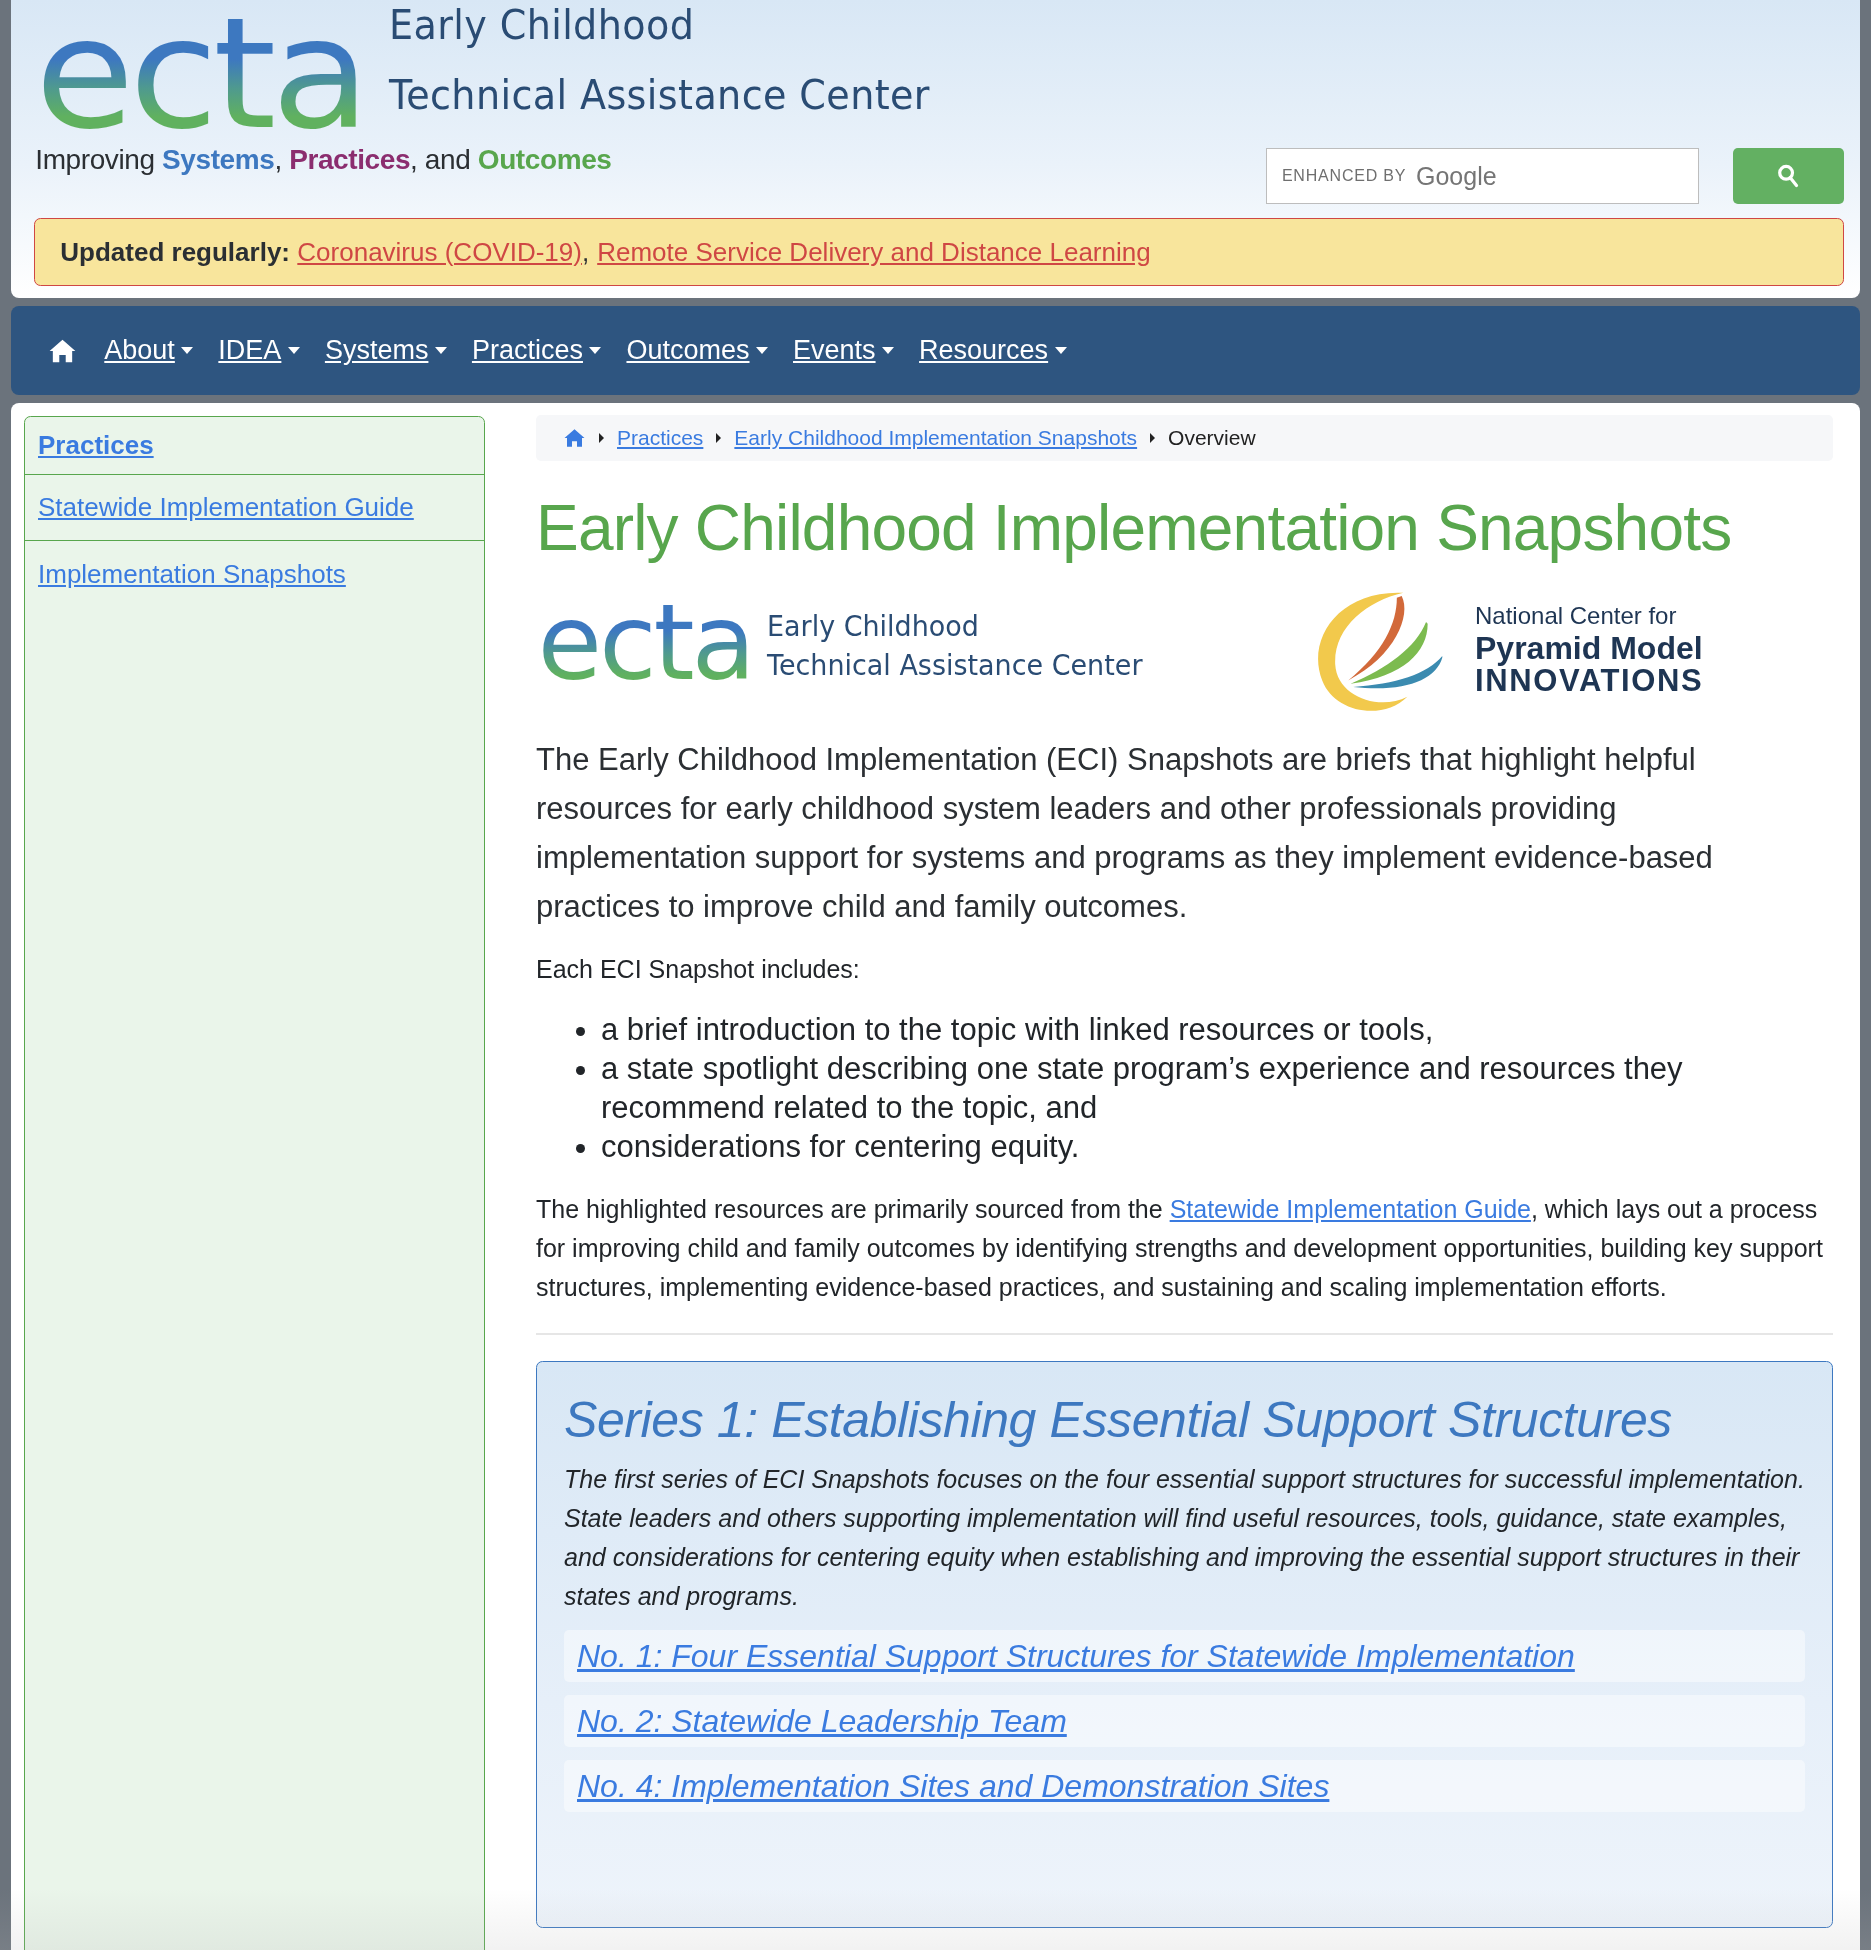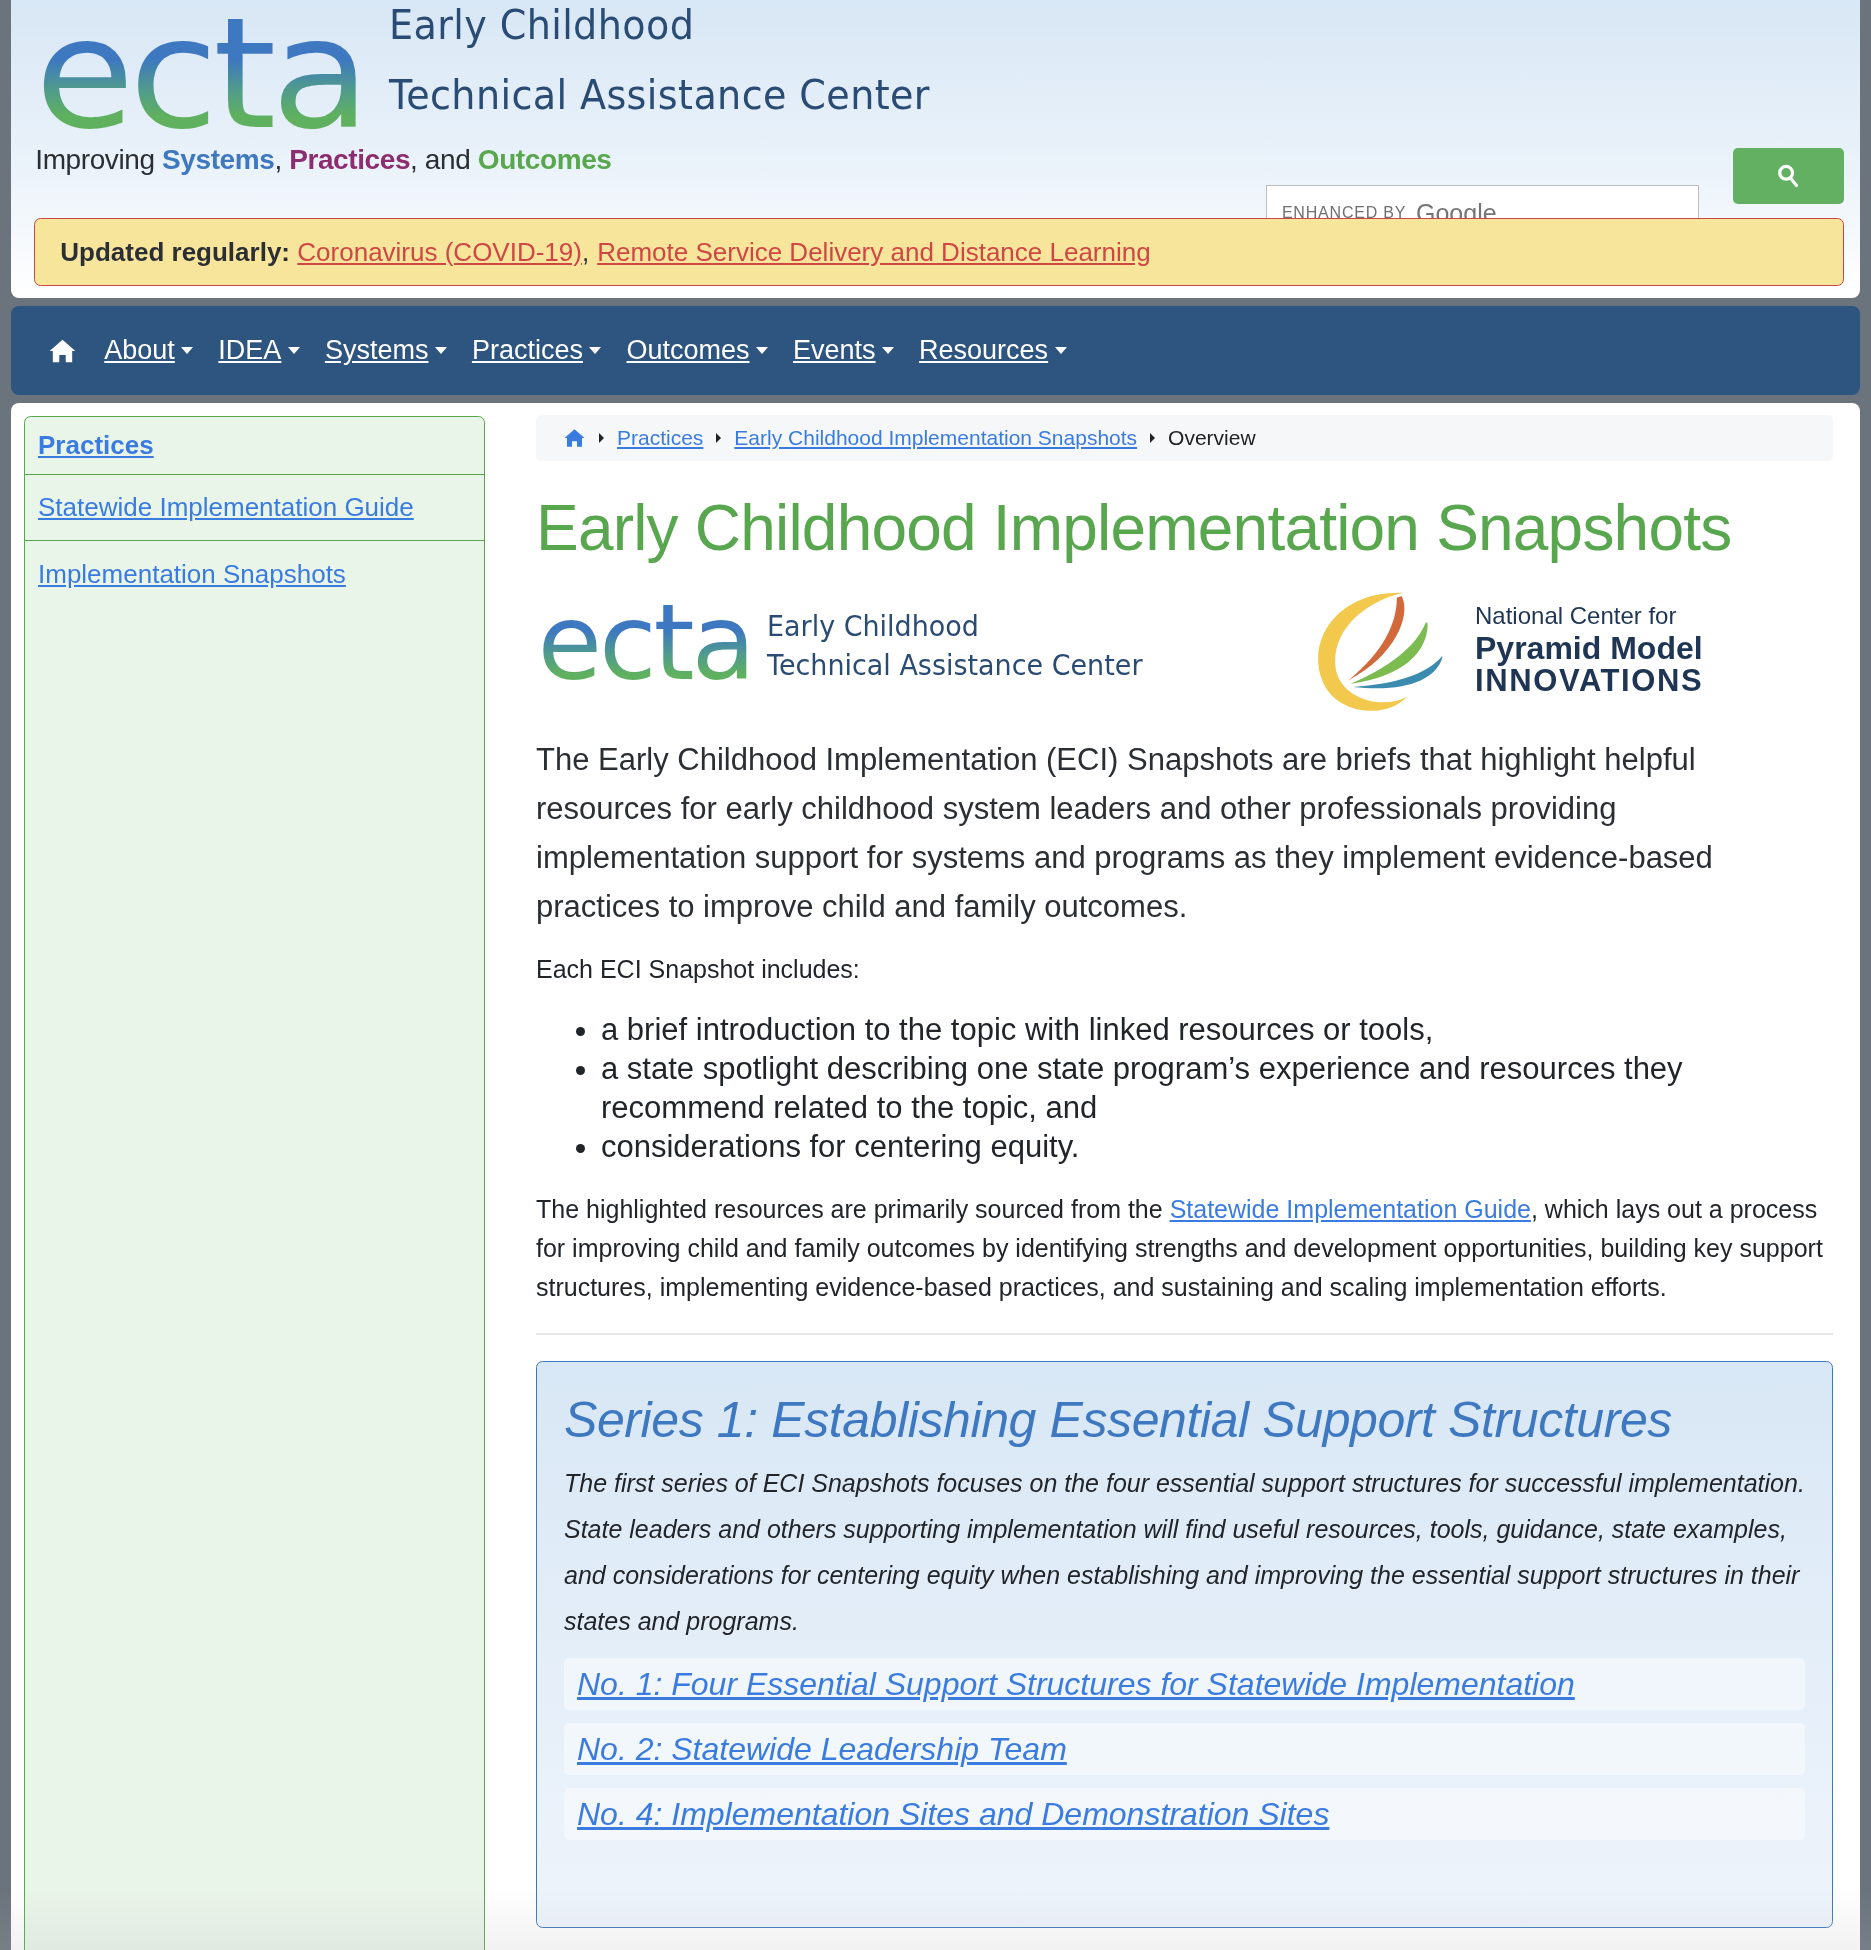--- a/index.html
+++ b/index.html
@@ -40,21 +40,21 @@
     letter-spacing: -0.4px; white-space: nowrap;
   }
   .tagline b { font-weight: bold; }
   .tagline .c-sys { color: #3d78c0; }
   .tagline .c-prac { color: #8b2d6f; }
   .tagline .c-out { color: #58a64d; }
 
   .search-input {
     position: absolute; left: 1255px; top: 148px; width: 433px; height: 56px;
     border: 1.6px solid #bdbdbd; background: #fff;
-    display: flex; align-items: center; padding-left: 14.6px; margin-top: 37px;
+    display: flex; align-items: center; padding-left: 14.6px;
   }
   .search-input .enh { font-size: 16px; letter-spacing: 0.8px; color: #6f6f6f; margin-right: 9.7px; }
   .search-input .ggl { font-size: 25px; color: #757575; }
   .search-btn {
     position: absolute; left: 1722px; top: 148px; width: 111px; height: 56px;
     background: #63b062; border-radius: 4.9px; border: none;
     display: flex; align-items: center; justify-content: center;
   }
 
   .alert {
@@ -152,21 +152,21 @@
   .bullets li { padding-left: 0; }
   .para a { color: #3a7be0; }
 
   .hr { height: 2.4px; background: #e6e6e6; margin-top: 26px; }
 
   .series {
     margin-top: 26px; background: linear-gradient(180deg, #d8e7f5 0%, #e6eff9 60%, #eef4fb 100%);
     border: 1.6px solid #3d78c0; border-radius: 6.5px; padding: 26px 27px 0 27px; height: 567px; font-style: italic;
   }
   .series h2 { font-size: 50px; font-weight: normal; color: #3d78c0; letter-spacing: -0.4px; line-height: 65px; white-space: nowrap; }
-  .series p { font-size: 25px; line-height: 46px; color: #212529; margin-top: 6.5px; }
+  .series p { font-size: 25px; line-height: 39px; color: #212529; margin-top: 6.5px; }
   .series-links { margin-top: 14.6px; }
   .s-link {
     height: 52px; margin-bottom: 13px; background: rgba(255,255,255,0.45); border-radius: 4.9px;
     display: flex; align-items: center; padding-left: 13px; font-size: 32px; white-space: nowrap;
   }
   .s-link a { color: #3a7be0; }
 </style>
 </head>
 <body>
 

